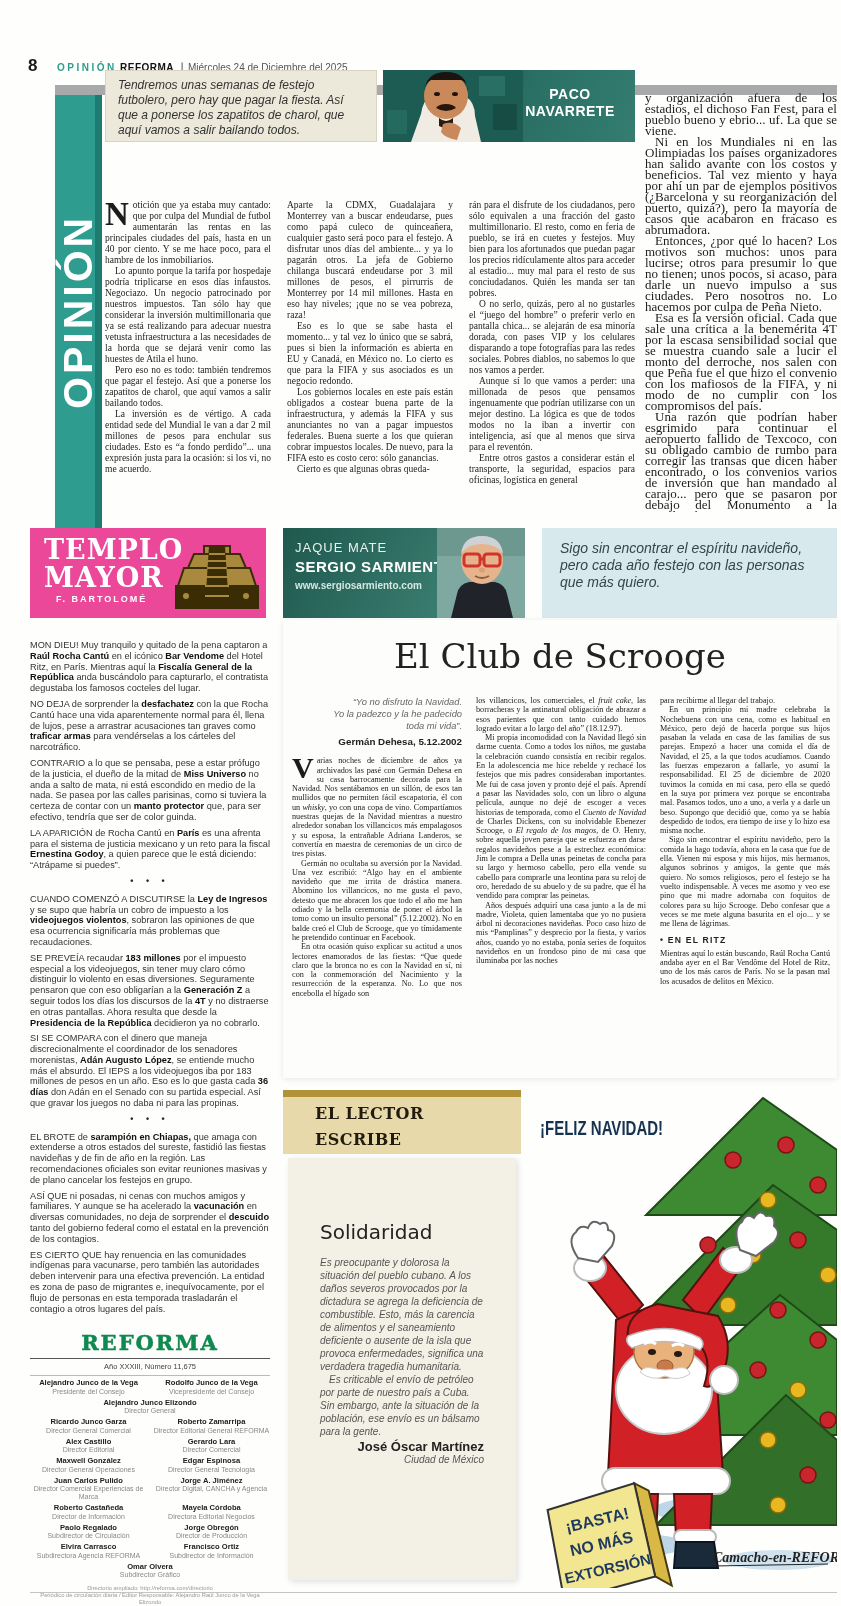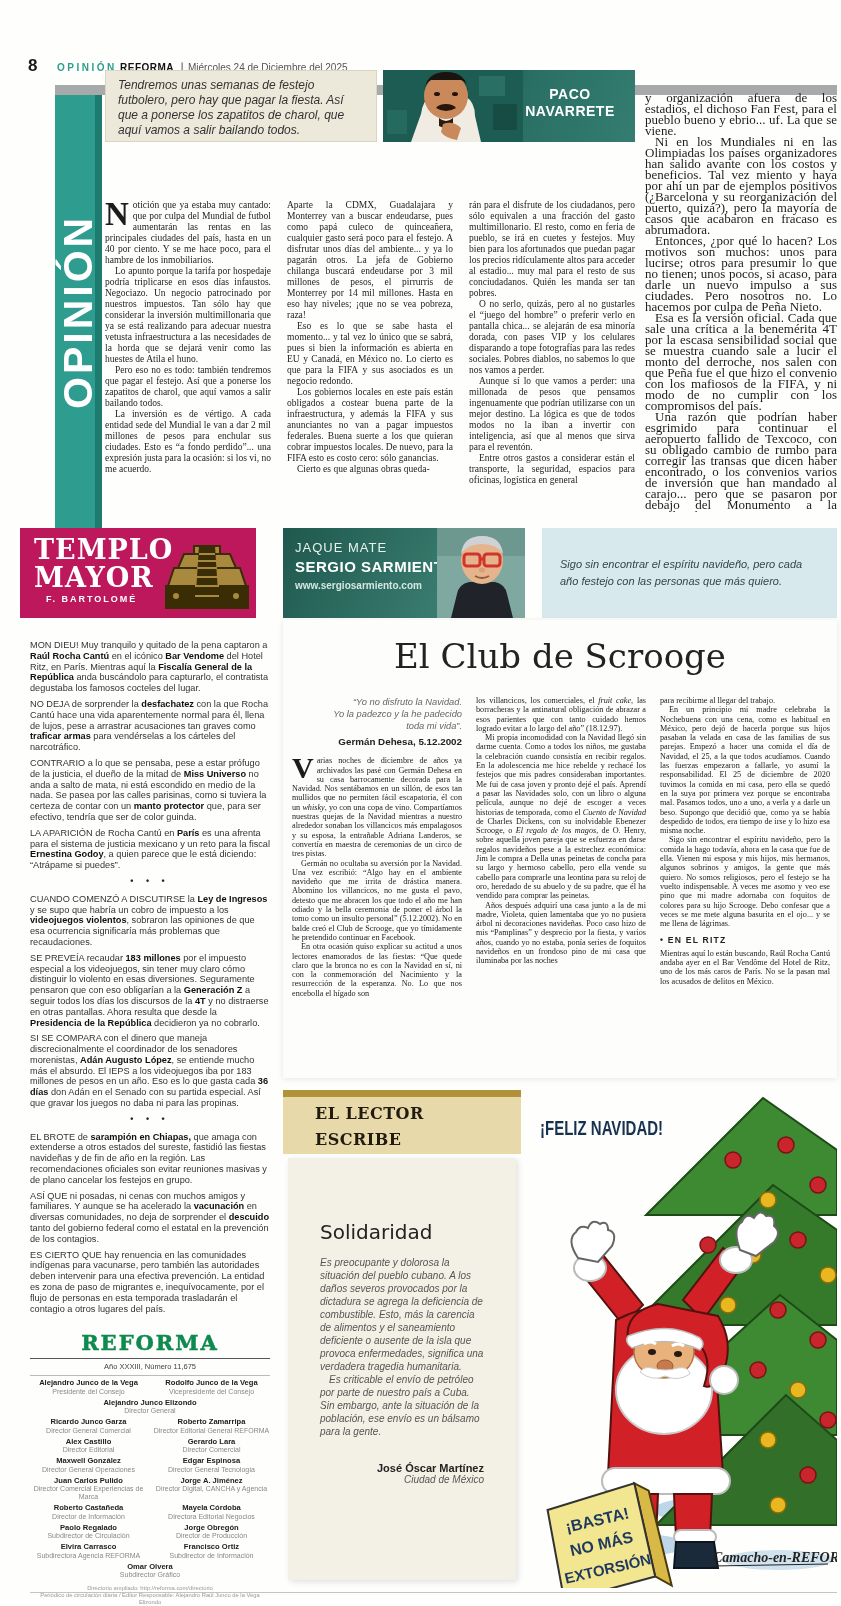--- a/index.html
+++ b/index.html
@@ -31,31 +31,31 @@
     font-weight:800;letter-spacing:.5px;line-height:17px;}
   .lead-title{left:105px;top:142px;width:532px;text-align:center;font-size:37px;font-weight:500;color:#222;}
   .lead-cols{left:105px;top:200px;width:532px;height:326px;display:flex;gap:16px;}
   .lead-col{width:166px;height:326px;overflow:hidden;font-size:9.5px;line-height:11px;text-align:justify;color:#1c1c1c;}
   .lead-col4{left:645px;top:56px;width:192px;height:420px;overflow:hidden;font-size:13px;line-height:11px;text-align:justify;color:#1c1c1c;margin-top:36px;}
   .bodytext p{margin:0;}
   .bodytext p + p{text-indent:10px;}
   .dropcap{float:left;font-weight:700;font-size:33px;line-height:26px;padding:1px 4px 0 0;}
 
   
-  .templo-banner{left:20px;top:528px;width:236px;height:90px;background:#be185d;overflow:hidden;}
+  .templo-banner{left:30px;top:528px;width:236px;height:90px;background:#ec4899;overflow:hidden;}
   .templo-banner .t1{position:absolute;left:14px;top:8px;color:#fff;font-size:27px;font-weight:800;line-height:28px;letter-spacing:1px;font-family:"DejaVu Serif",serif;}
   .templo-banner .t2{position:absolute;left:26px;top:66px;color:#fff;font-size:9px;font-weight:700;letter-spacing:2px;text-align:center;}
   .templo-banner svg{position:absolute;right:6px;top:6px;}
   .jaque-banner{left:283px;top:528px;width:242px;height:90px;background:linear-gradient(120deg,#1f584e,#3a7d70 70%,#55948a);overflow:hidden;}
   .jaque-banner .k{position:absolute;left:12px;top:12px;color:#e9f2ef;font-size:13px;letter-spacing:1px;}
   .jaque-banner .a{position:absolute;left:12px;top:30px;color:#fff;font-size:15px;font-weight:800;letter-spacing:.5px;}
   .jaque-banner .u{position:absolute;left:12px;top:52px;color:#d6e7e2;font-size:10px;font-weight:700;}
   .jaque-banner svg{position:absolute;right:0;top:0;}
   .mid-quote{left:542px;top:528px;width:295px;height:90px;background:#d8e9ed;box-sizing:border-box;
-    padding:28px 18px;font-style:italic;font-size:11px;line-height:17px;color:#33454e;}
+    padding:12px 18px;font-style:italic;font-size:14px;line-height:17px;color:#33454e;}
 
   
   .templo-col{left:30px;top:640px;width:240px;height:682px;overflow:hidden;font-size:9.2px;line-height:10.8px;color:#333;}
   .templo-col p{margin:0 0 5px;}
   .templo-col b{color:#111;}
   .sep{text-align:center;font-weight:700;letter-spacing:5px;font-size:9px;margin:5px 0 7px;color:#222;}
 
   
   .masthead{left:30px;top:1330px;width:240px;text-align:center;}
   .mh-logo{font-family:"DejaVu Serif",serif;font-weight:900;font-size:21px;letter-spacing:2px;color:#0f8a4f;-webkit-text-stroke:.5px #0f8a4f;}
@@ -84,21 +84,21 @@
   .ritz-head{font-family:"Liberation Sans",sans-serif;font-size:8.6px;font-weight:800;letter-spacing:1.2px;color:#222;margin:8px 0 3px;text-align:left;}
 
   
   .lector-banner{left:283px;top:1090px;width:238px;height:64px;background:#e7d9a9;border-top:7px solid #b29238;box-sizing:border-box;}
   .lector-banner div{margin:8px 0 0 16px;font-family:"DejaVu Serif",serif;font-weight:800;font-size:16px;line-height:18px;color:#221c10;letter-spacing:.5px;}
   .letter-panel{left:288px;top:1158px;width:228px;height:422px;background:#f3f0e5;box-shadow:2px 2px 6px rgba(0,0,0,.12);box-sizing:border-box;padding:16px 32px;}
   .letter-title{margin-top:46px;font-size:20px;font-weight:400;color:#222;font-family:"DejaVu Sans",sans-serif;}
   .letter-body{margin-top:12px;font-style:italic;font-size:10px;line-height:13px;color:#555;}
   .letter-body p{margin:0;}
   .letter-body p + p{text-indent:9px;}
-  .letter-sign{margin-top:24px;text-align:right;font-size:11px;font-weight:800;color:#222;}
+  .letter-sign{margin-top:1px;text-align:right;font-size:13px;font-weight:800;color:#222;}
   .letter-city{text-align:right;font-style:italic;font-size:10px;color:#555;}
 
   
   .cartoon{left:528px;top:1090px;width:309px;height:498px;}
   .cartoon-caption{position:absolute;left:12px;top:26px;font-size:15px;font-weight:900;color:#16324f;
     transform:scaleY(1.35);transform-origin:left top;letter-spacing:0;}
   .cartoon svg{position:absolute;left:0;top:0;}
   .sign-text{font-family:"Liberation Sans",sans-serif;font-weight:800;fill:#1d3a5e;}
   .cam-sign{font-family:"Liberation Serif",serif;font-style:italic;font-weight:700;fill:#222;}
 

